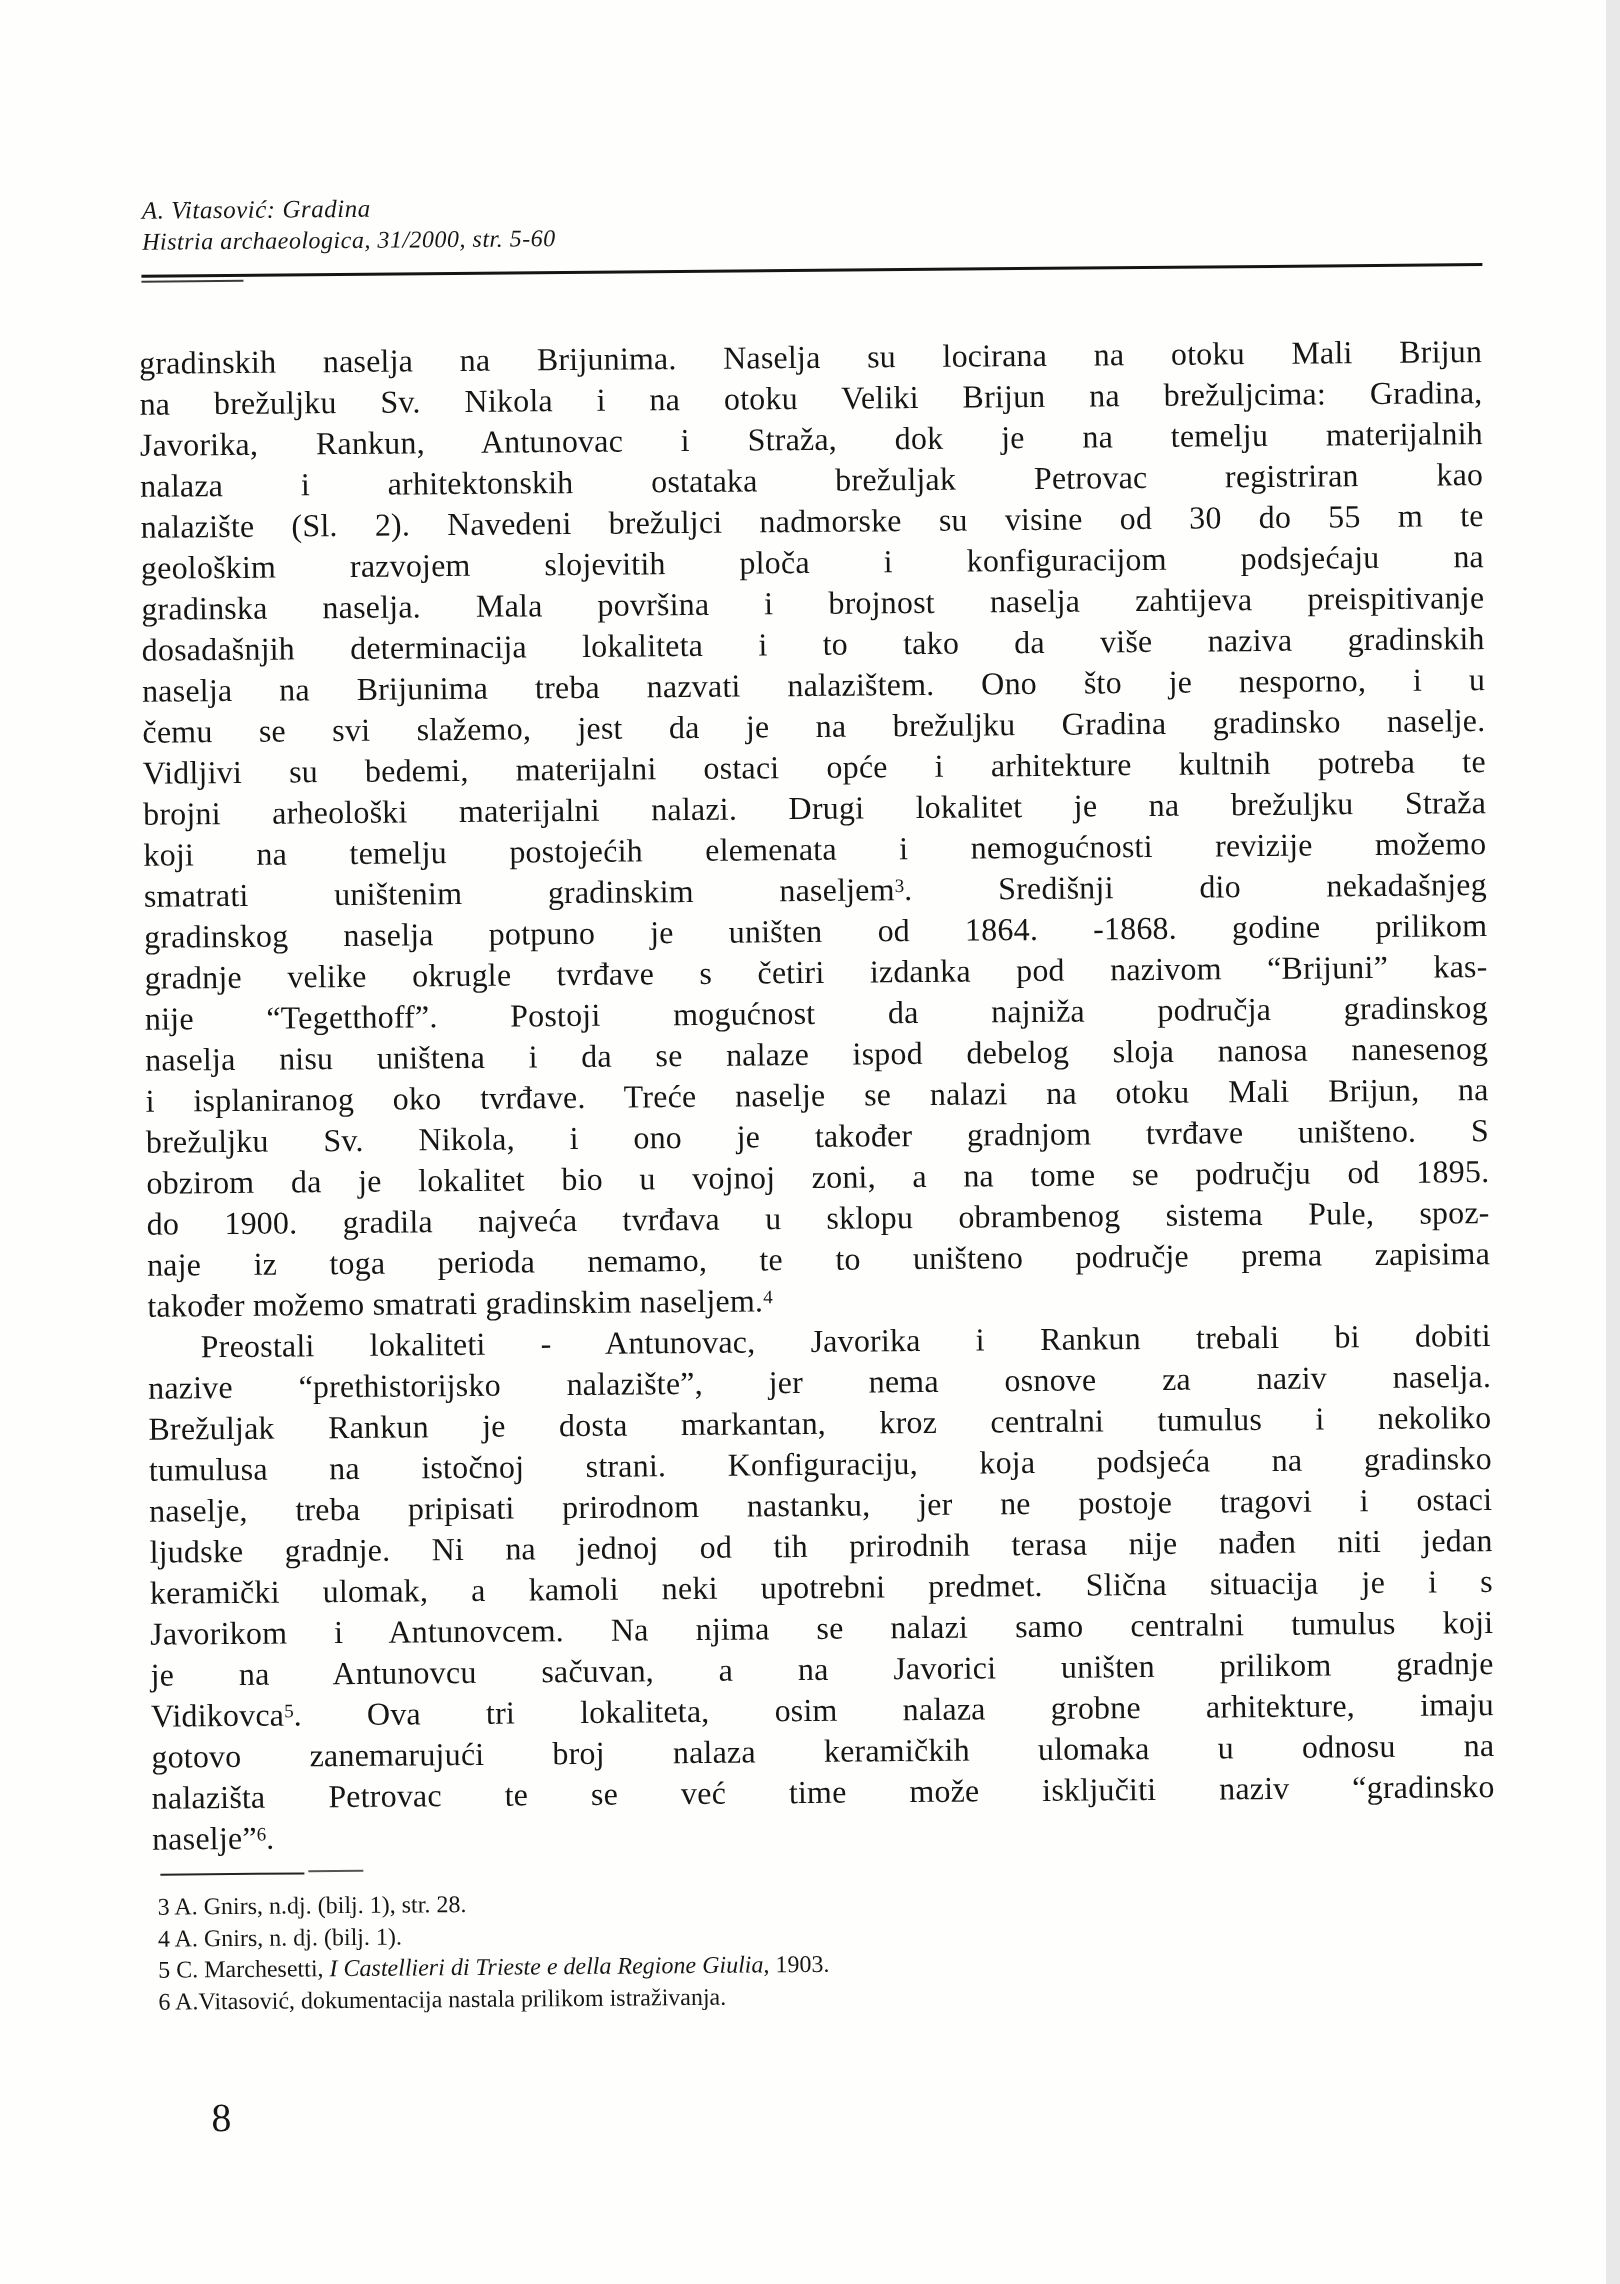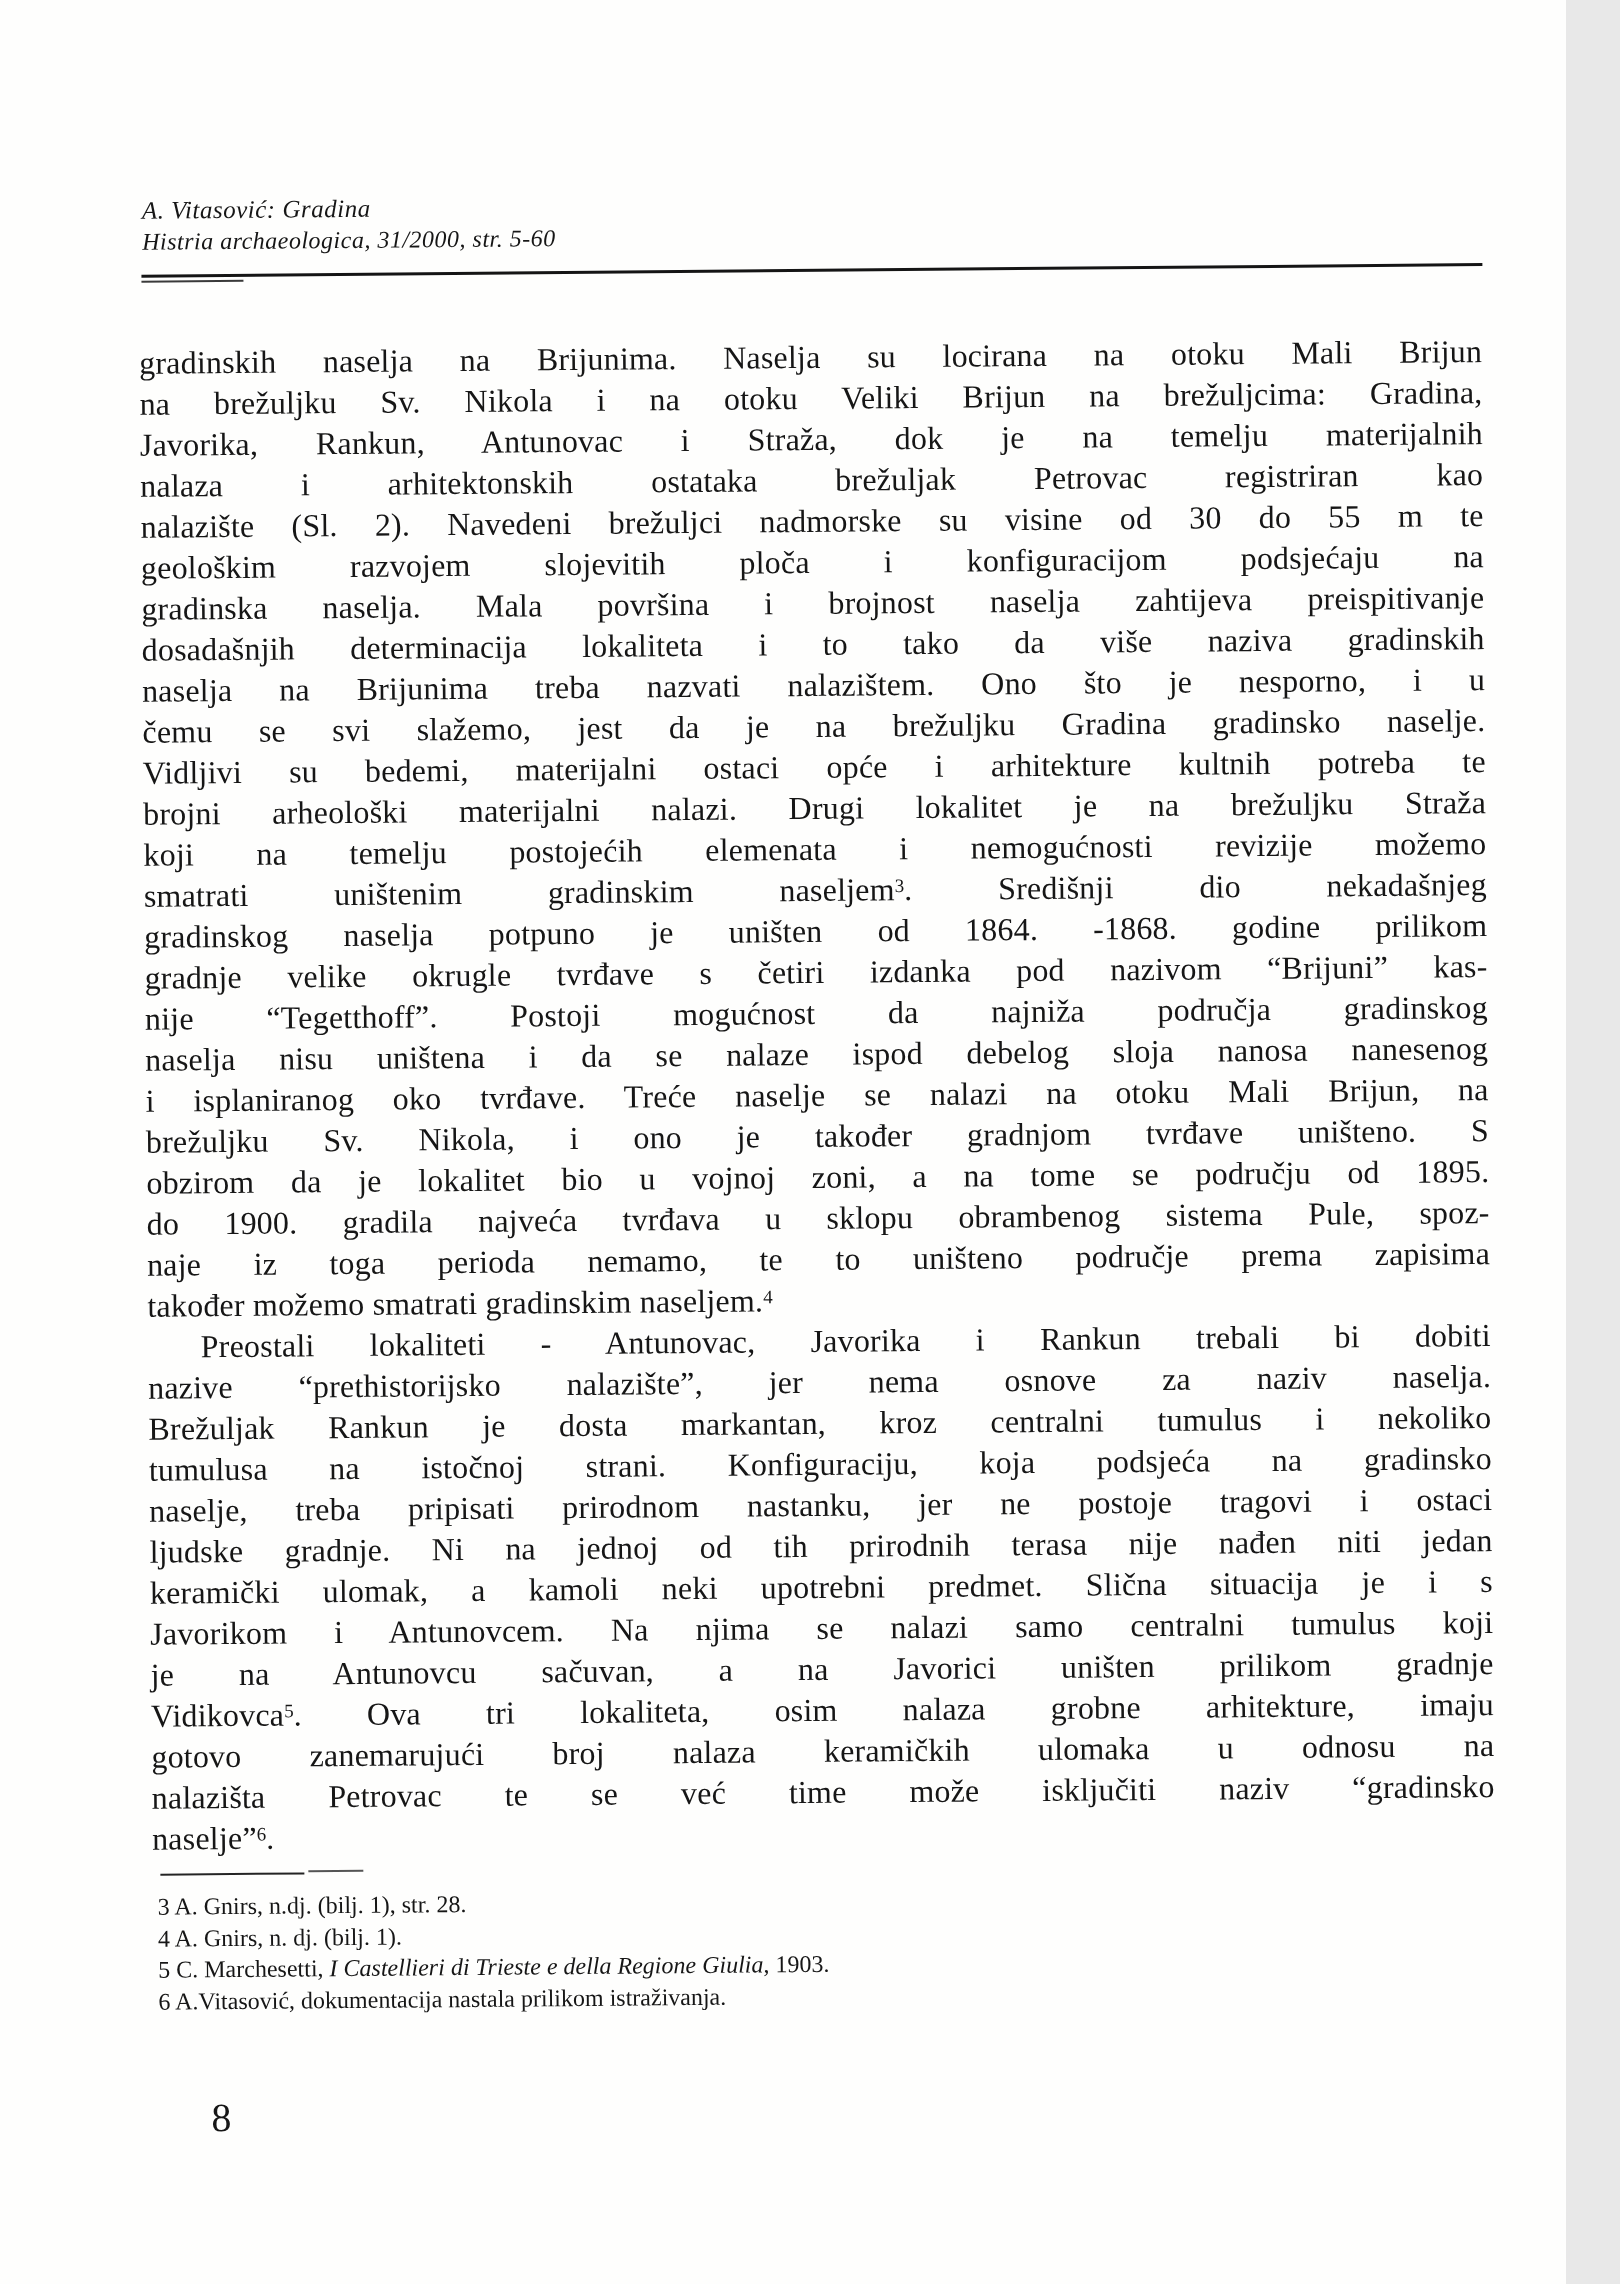--- a/index.html
+++ b/index.html
@@ -1,19 +1,19 @@
 <!DOCTYPE html>
 <html style="font-size:14.6px"><head>
 <meta charset="utf-8">
 <style>
   html,body { margin:0; padding:0; background:#e8e8e8; }
   .page {
     position:relative; width:1566px; height:2284px;
     background:#fefefd; overflow:hidden;
-    font-family:"Liberation Serif", serif; color:#161616;
+    font-family:"Liberation Serif", serif; color:#161616;padding-left:40px;
   }
   .scan { position:absolute; inset:0; transform:rotate(-0.5deg); transform-origin:804px 1142px; }
 
   .hdr { position:absolute; left:150px; top:188px; font-style:italic; }
   .hdr-author { font-size:25px; line-height:33px; letter-spacing:0.5px; }
   .hdr-journal { font-size:24px; line-height:31px; letter-spacing:0.5px; }
   .hdr-rule  { position:absolute; left:149px; top:269px; width:1341px; height:2.7px; background:#151515; }
   .hdr-rule2 { position:absolute; left:149px; top:275px; width:102px; height:1.8px; background:#3a3a3a; }
 
   .body-text { position:absolute; left:146px; top:337px; width:1343px;

